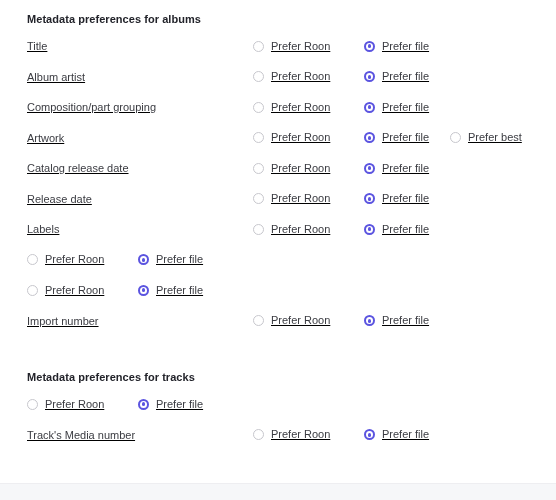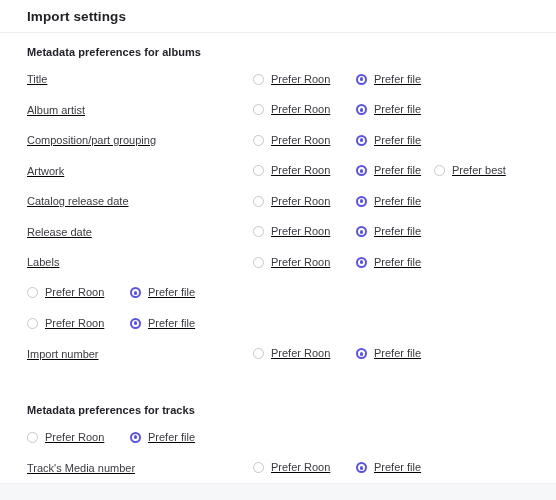--- a/index.html
+++ b/index.html
@@ -78,20 +78,21 @@
     color: #3a3b41;
     width: 226px;
     flex: 0 0 226px;
     white-space: nowrap;
     overflow: hidden;
   }
   .options {
     display: flex;
     align-items: flex-start;
     flex: 1 1 auto;
+    gap: 8px;
   }
   .option {
     display: flex;
     align-items: center;
     cursor: pointer;
     white-space: nowrap;
   }
   .option.opt-0 { width: 87px; flex: 0 0 87px; }
   .option.opt-1 { width: 78px; flex: 0 0 78px; margin-left: 16px; }
   .option.opt-2 { flex: 0 0 auto; }
@@ -135,23 +136,20 @@
     height: 16px;
     background: #f6f7f9;
     border-top: 1px solid #eeeef1;
   }
 </style>
 </head>
 <body>
 
 <div class="panel">
 
-  <div class="panel-header">
-    <div class="panel-title">Import settings</div>
-  </div>
 
   <div class="panel-body">
       <div class="section">
         <div class="section-heading">Metadata preferences for albums</div>
         <div class="setting-row">
           <div class="setting-label">Title</div>
           <div class="options">
             <div class="option opt-0">
               <span class="radio"></span>
               <span class="option-label">Prefer Roon</span>

